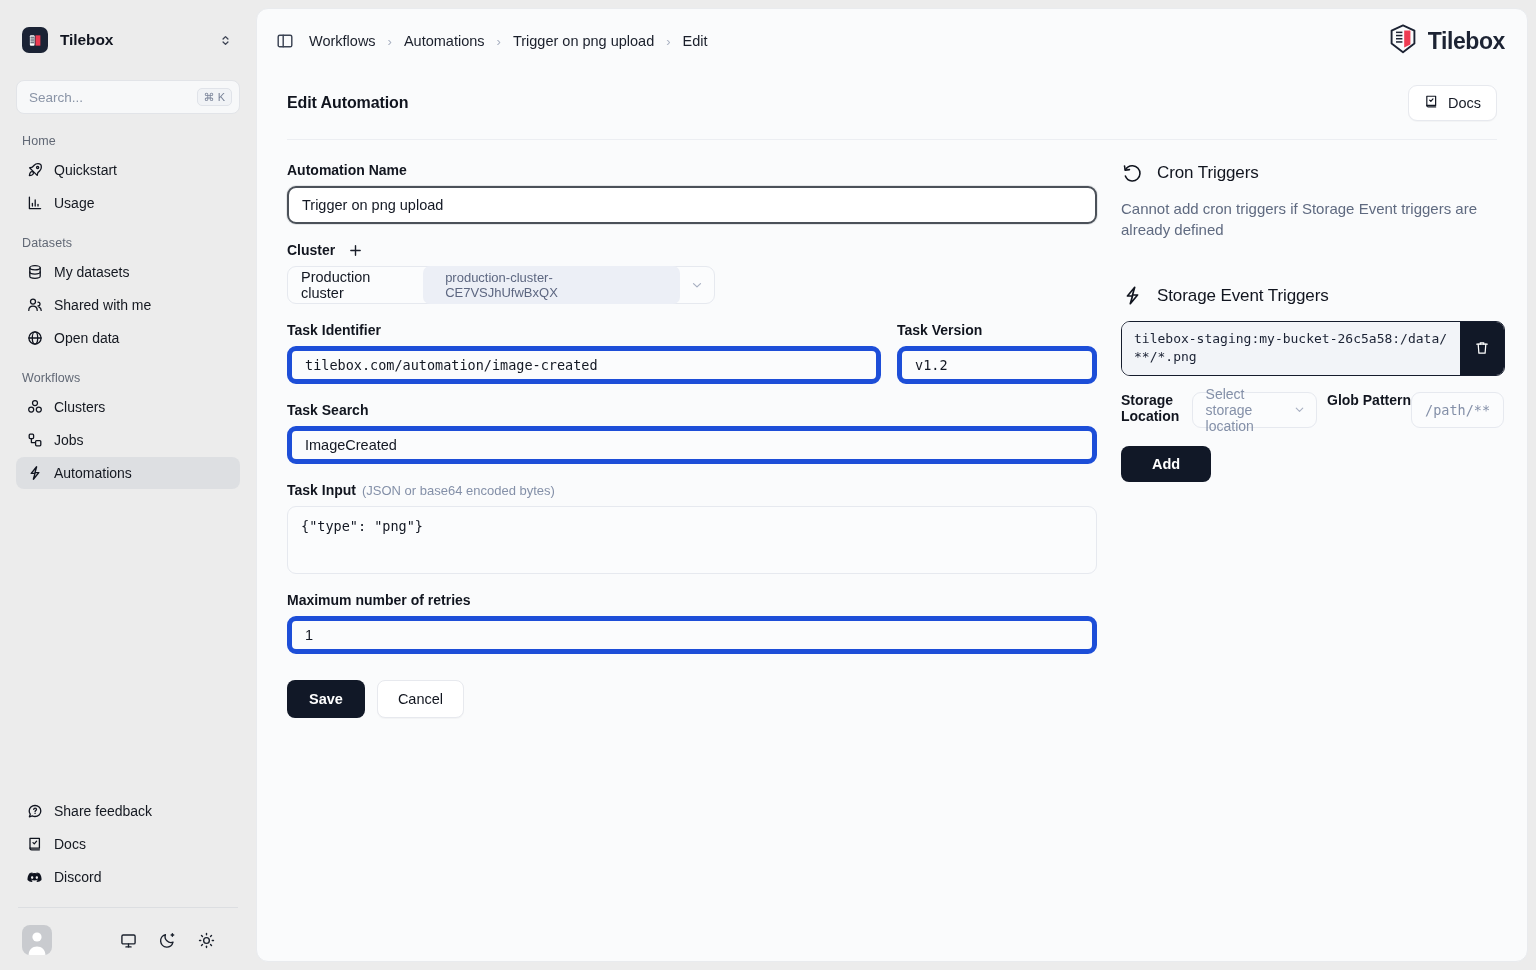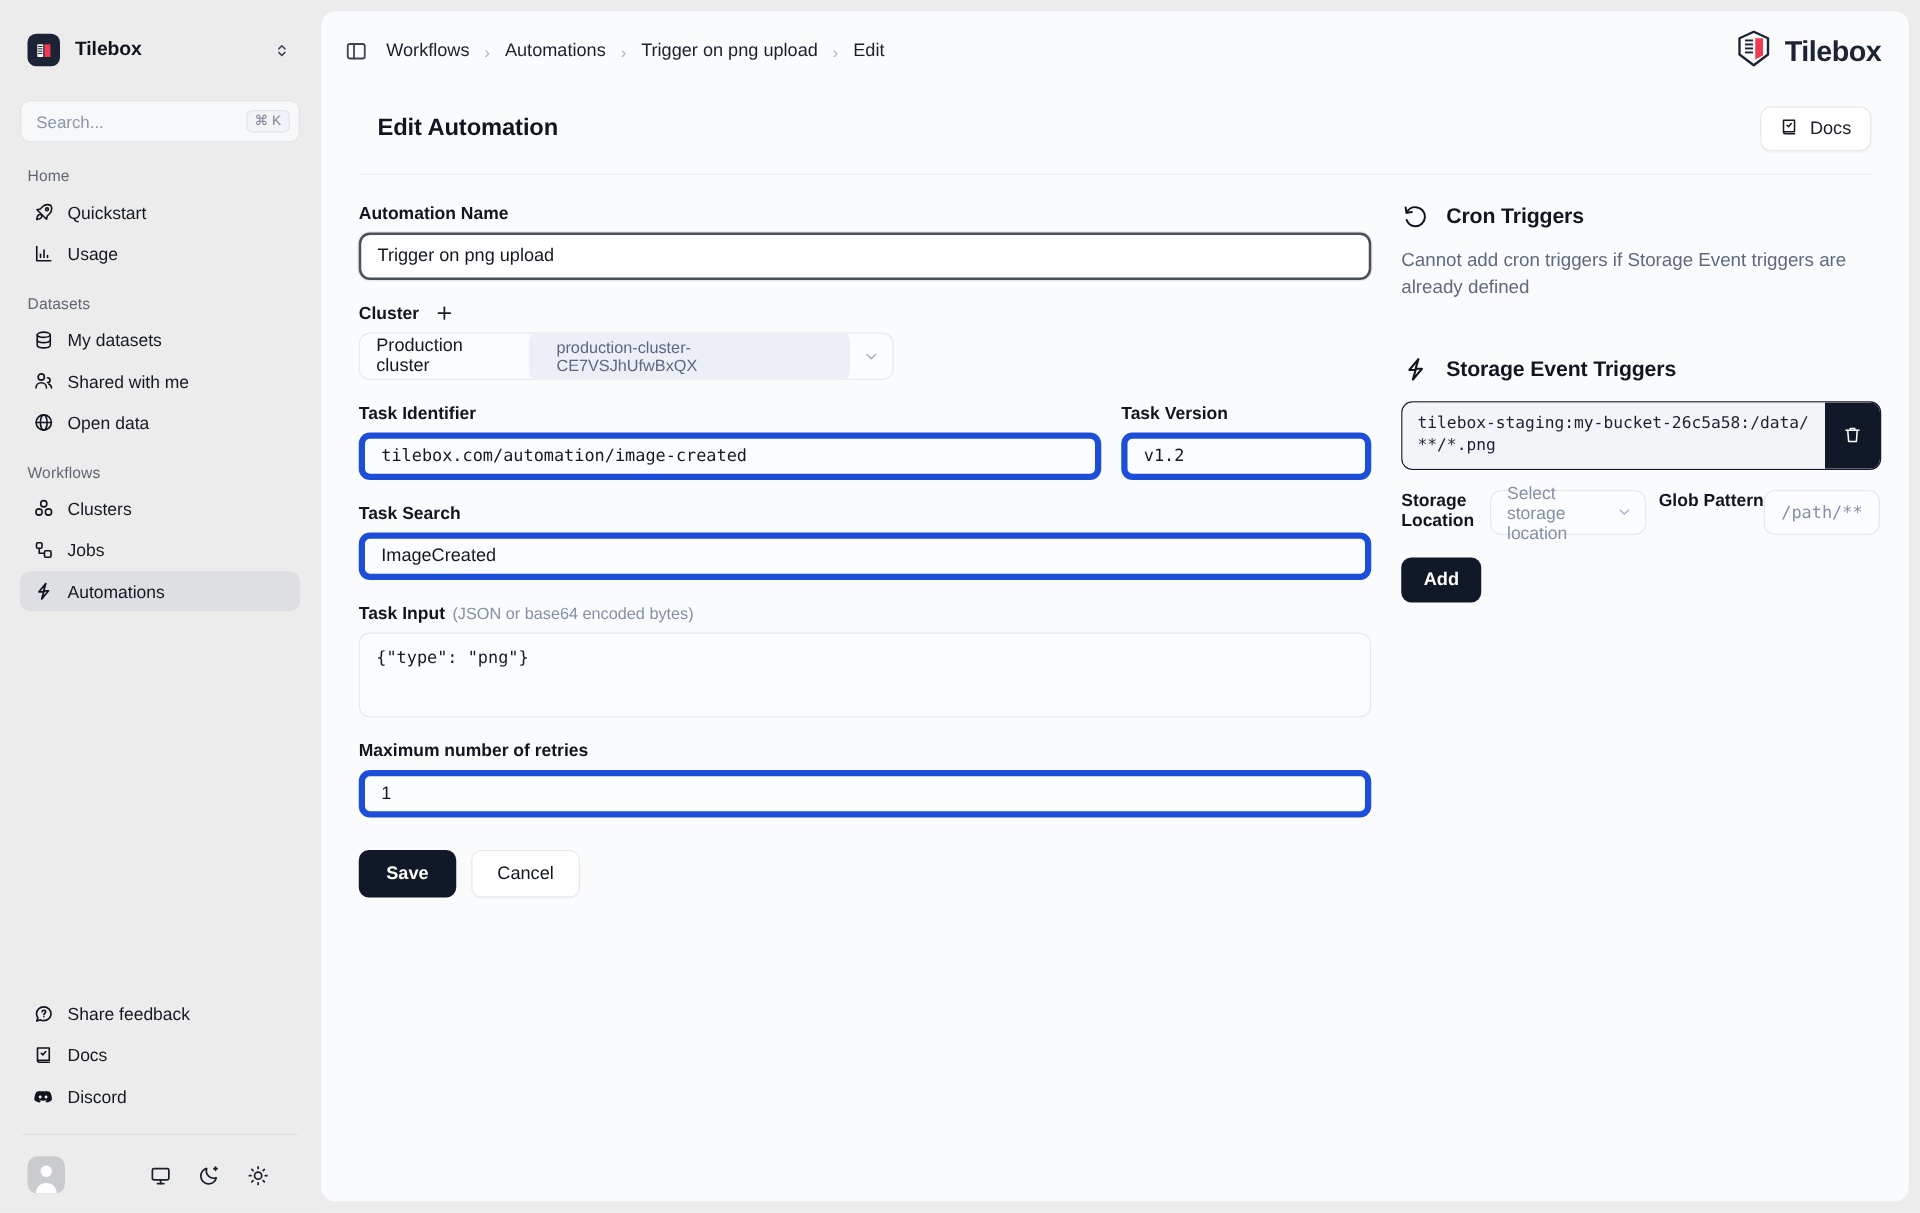--- a/index.html
+++ b/index.html
@@ -78,21 +78,21 @@
   .crumb { color: #1a1f2b; }
   .crumb-sep { color: #aab2c2; font-size: 13px; }
   .topbar-logo { margin-left: auto; display: flex; align-items: center; gap: 9px; }
   .topbar-logo-text { font-size: 23px; font-weight: 700; color: #1c2333; letter-spacing: -0.4px; }
 
   .content { flex: 1; padding: 0 24px; overflow: hidden; }
   .page-head {
     display: flex; align-items: center; justify-content: space-between;
     padding: 12px 6px 18px;
   }
-  .page-title { font-size: 19px; font-weight: 700; color: #11151f; letter-spacing: -0.1px; margin-left: 15px; }
+  .page-title { font-size: 16px; font-weight: 700; color: #11151f; letter-spacing: -0.1px; }
   .docs-btn {
     display: flex; align-items: center; gap: 9px; height: 36px; padding: 0 15px;
     background: #fff; border: 1px solid #e7e9ee; border-radius: 9px;
     font-size: 14.5px; color: #161b26; box-shadow: 0 1px 1px rgba(16,20,31,.03);
   }
   .hr { height: 1px; background: #eceef2; margin: 0 6px; }
 
   .columns { display: flex; gap: 16px; padding: 22px 6px 0; }
   .col-left { width: 810px; flex: 0 0 810px; }
   .col-right { flex: 1; padding-left: 8px; }
@@ -142,21 +142,21 @@
   .btn-secondary {
     height: 38px; padding: 0 20px; background: #fff; color: #11151f;
     border: 1px solid #e7e9ee; border-radius: 8px; font-size: 14.5px;
     font-family: "Liberation Sans", sans-serif; display:flex; align-items:center;
     box-shadow: 0 1px 1px rgba(16,20,31,.03);
   }
 
   
   .sec-head { display: flex; align-items: center; gap: 14px; margin-bottom: 14px; }
   .sec-icon { width: 22px; height: 22px; display:flex; align-items:center; justify-content:center; color:#11151f; }
-  .sec-title { font-size: 17px; font-weight: 700; color: #11151f; letter-spacing: -0.1px; }
+  .sec-title { font-size: 17px; font-weight: 400; color: #11151f; letter-spacing: -0.1px; }
   .sec-note { font-size: 15px; line-height: 1.42; color: #5f6a80; max-width: 395px; }
   .sec-gap { height: 44px; }
 
   .trig-chip {
     display: flex; align-items: stretch; border-radius: 9px; overflow: hidden;
     border: 1px solid #151c2d; width: 384px; margin-bottom: 16px;
   }
   .trig-text {
     flex: 1; background: #f2f4f8; padding: 8px 12px;
     font-family: "DejaVu Sans Mono", monospace; font-size: 13px; line-height: 1.42;
@@ -177,21 +177,21 @@
     display: flex; align-items: center; padding: 0 10px 0 13px;
     font-size: 14px; color: #8490a8; gap: 8px;
   }
   .tf-select .chev { margin-left: auto; color: #a8b0c2; display:flex; }
   .tf-input {
     height: 36px; background: #fbfcfd; border: 1px solid #e6e9ef; border-radius: 9px;
     display: flex; align-items: center; padding: 0 13px;
     font-family: "DejaVu Sans Mono", monospace; font-size: 13.5px; color: #8490a8;
   }
   .add-btn {
-    height: 36px; padding: 0 18px; background: #111827; color: #fff; border: none;
+    height: 36px; padding: 0 31px; background: #111827; color: #fff; border: none;
     border-radius: 8px; font-size: 14.5px; font-weight: 700;
     font-family: "Liberation Sans", sans-serif; display:flex; align-items:center;
   }
 </style>
 </head>
 <body>
 
 <div class="app">
 
   <aside class="sidebar">

